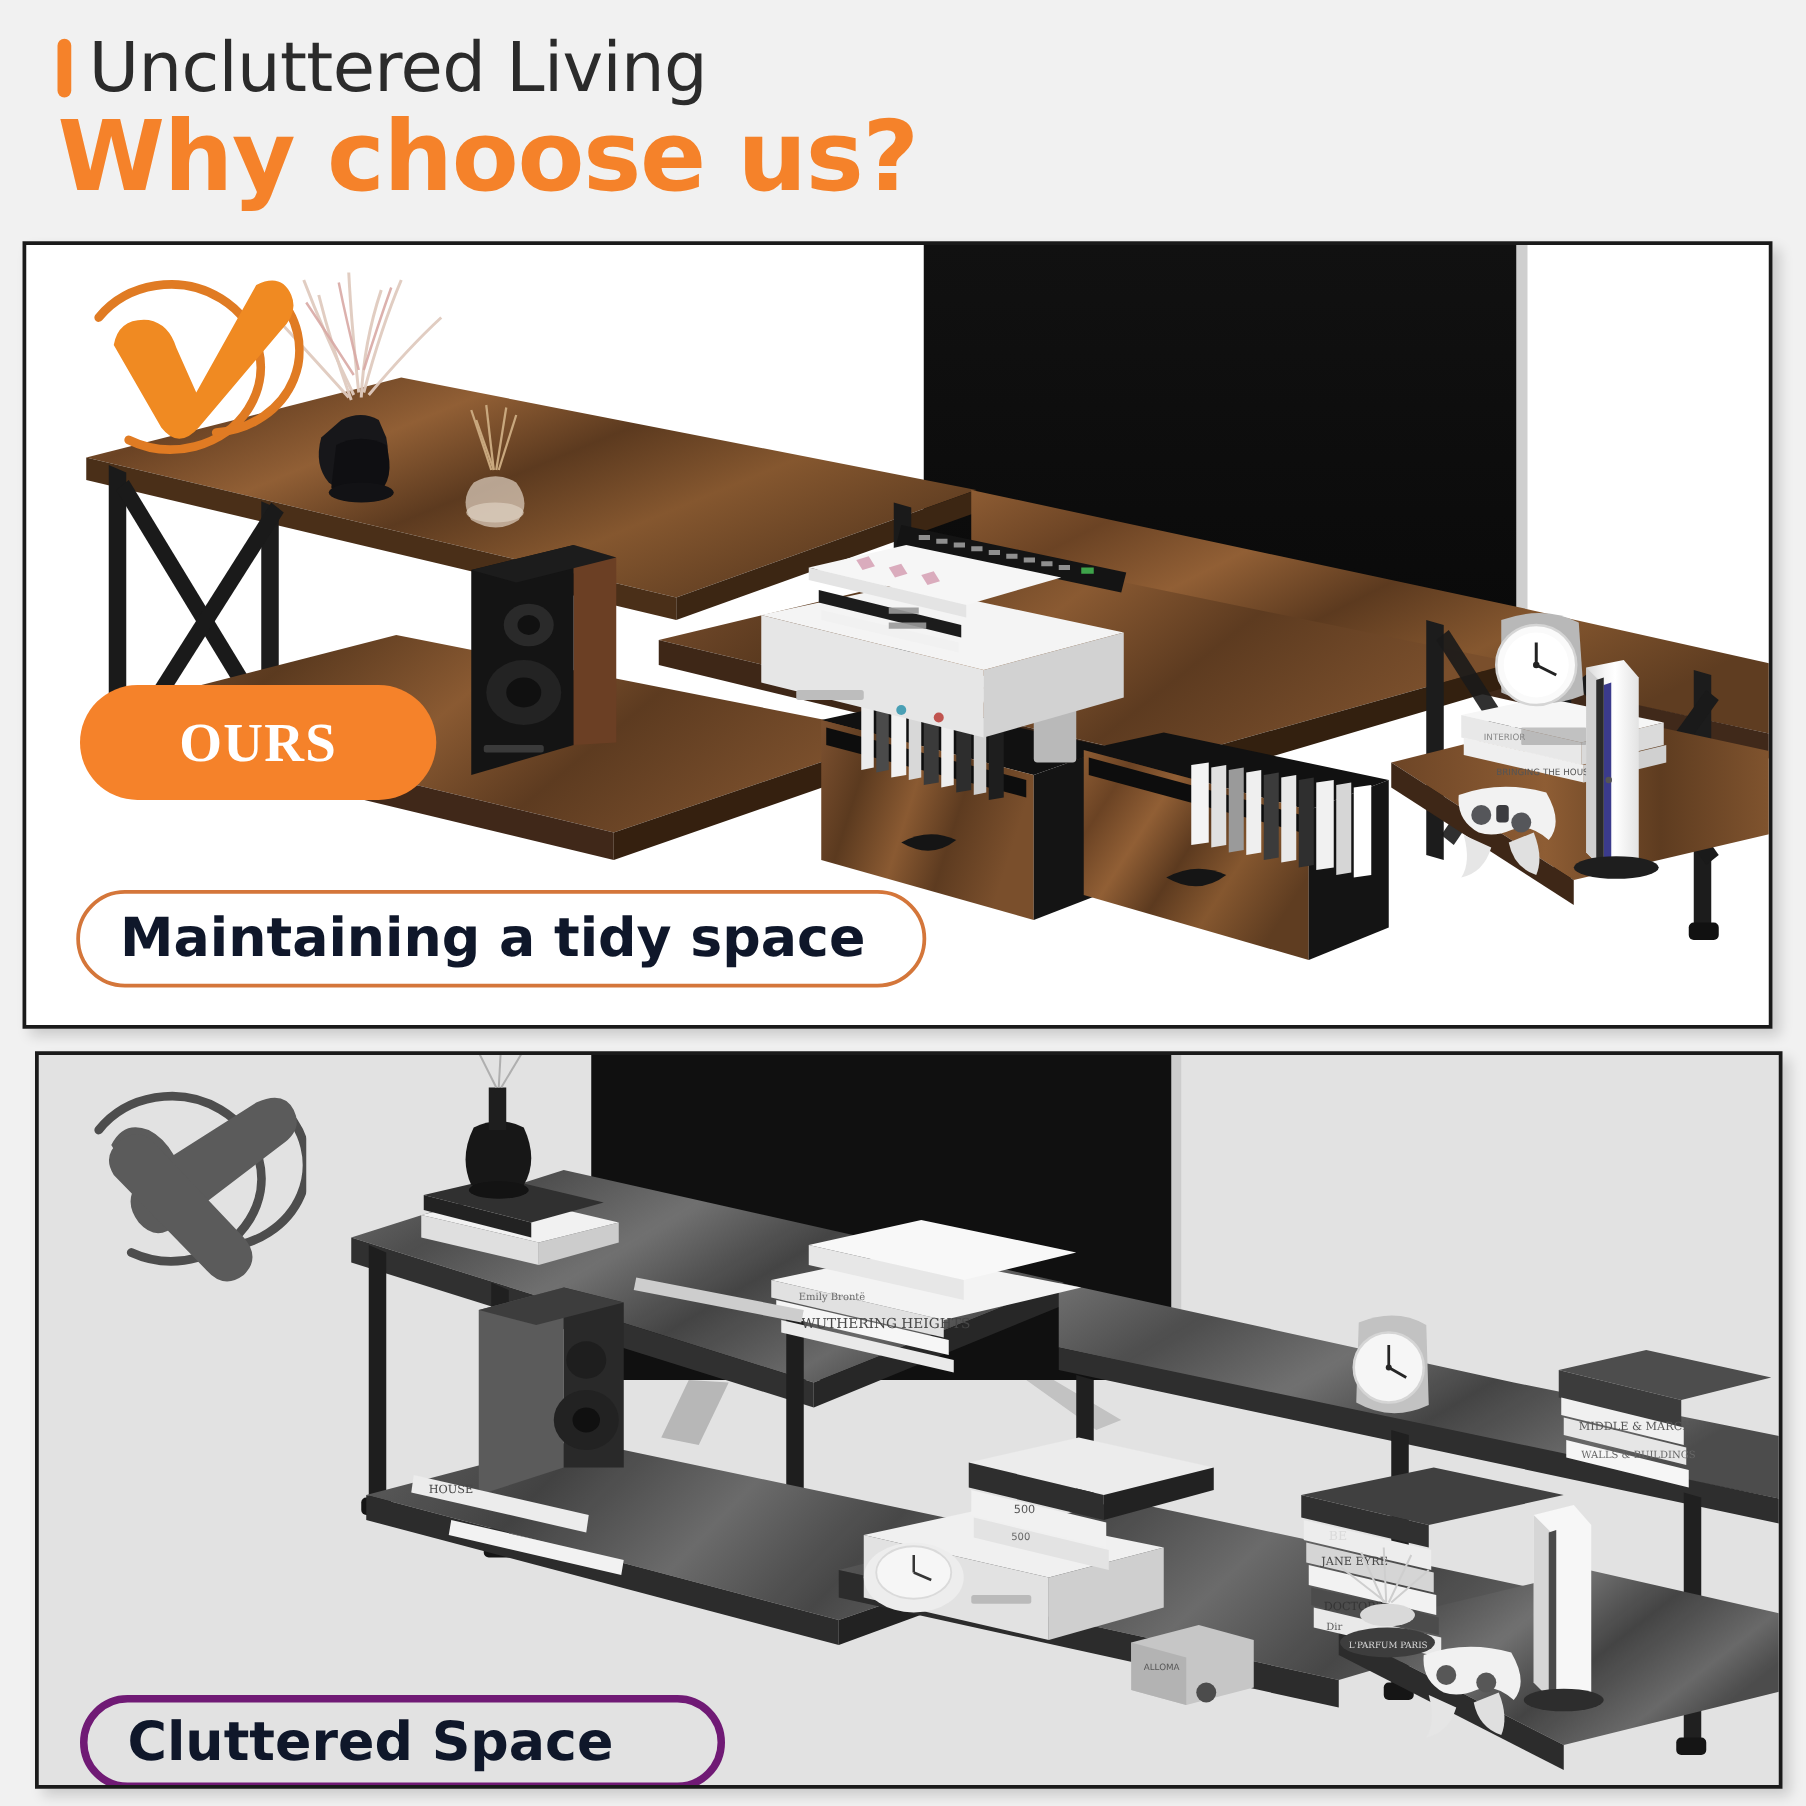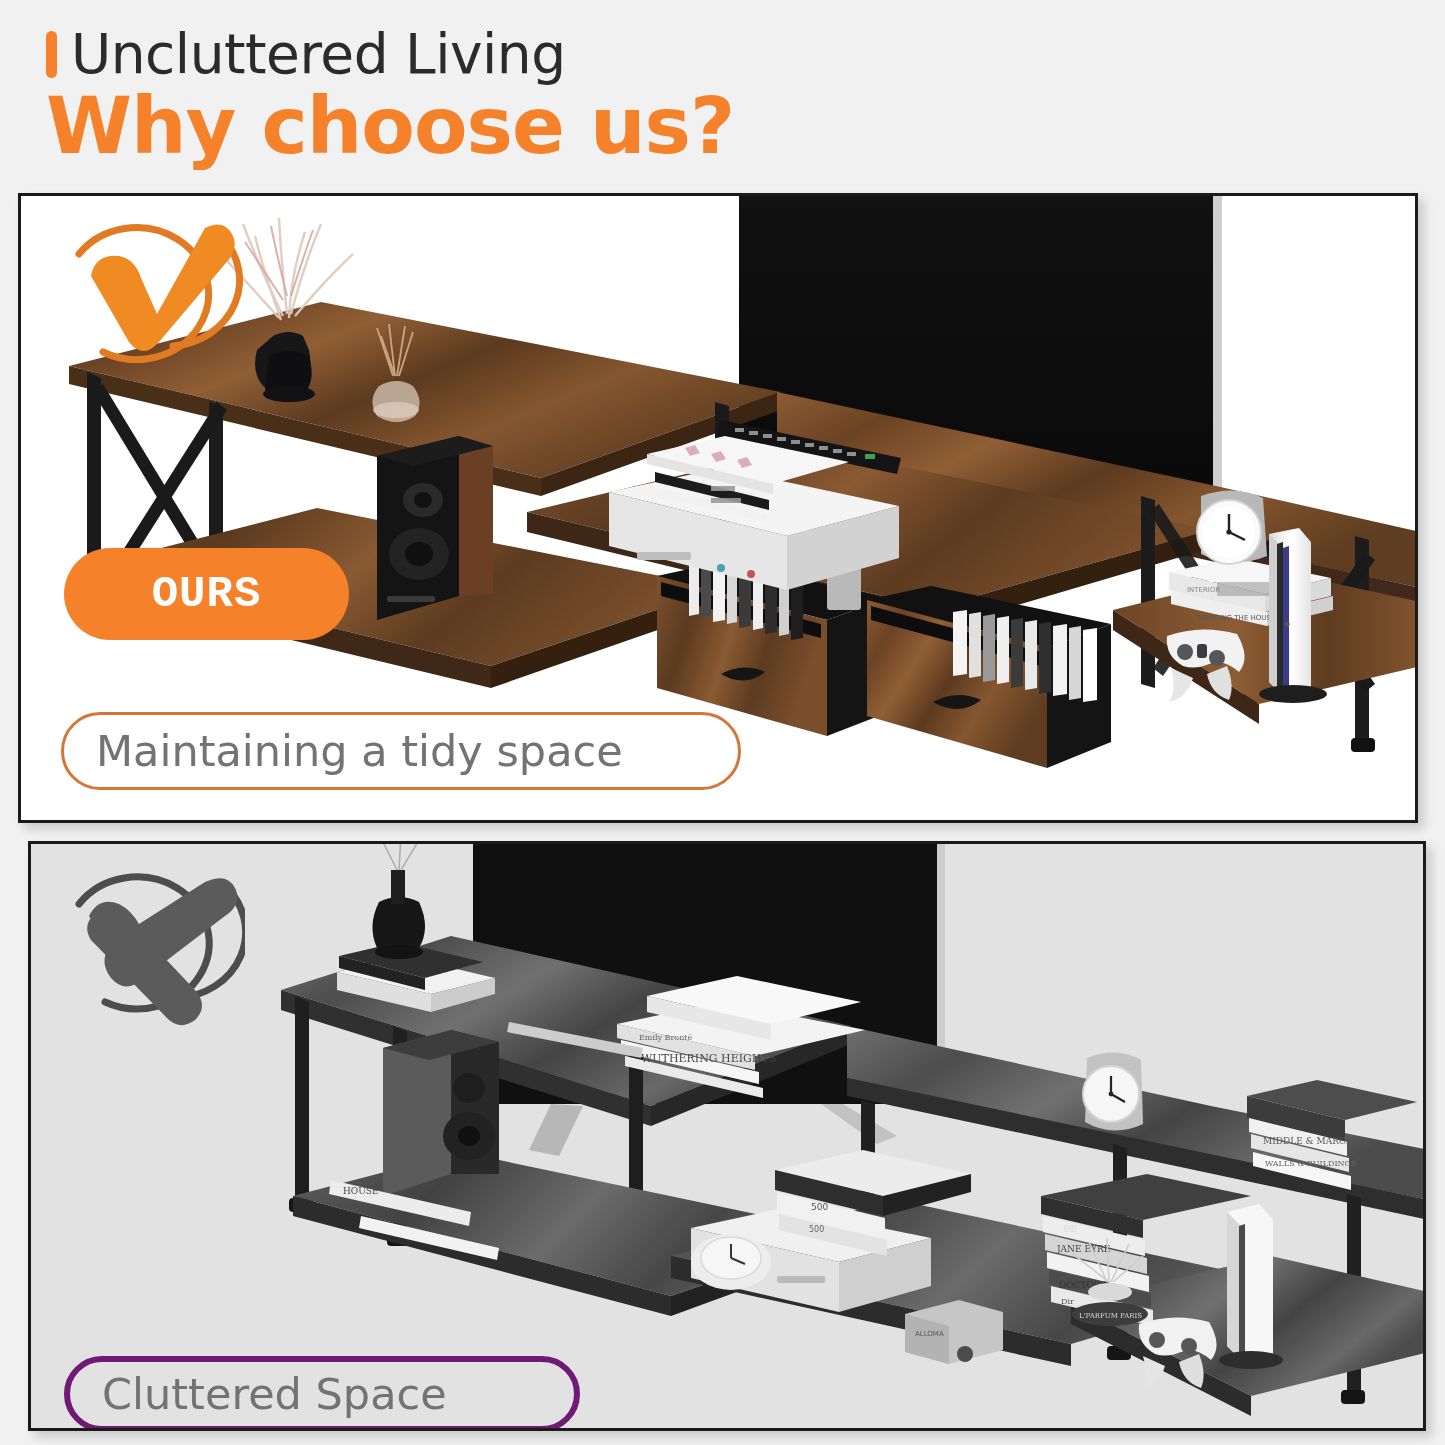--- a/index.html
+++ b/index.html
@@ -39,31 +39,31 @@
   .verdict-icon { position: absolute; width: 200px; height: 180px; }
   #icon-check  { left: 22px; top: 10px; }
   #icon-cross  { left: 14px; top: 14px; }
 
   
   .badge {
     position: absolute;
     display: flex; align-items: center; justify-content: center;
     border-radius: 999px; color: #ffffff;
     font-size: 44px; font-weight: 700; letter-spacing: 1px;
-    font-family: Liberation Mono, monospace;
+    font-family: Liberation Serif, serif;
   }
   #badge-ours   { left: 43px; top: 352px; width: 285px; height: 92px; background: #F5822A; }
   #badge-others { left: 37px; top: 336px; width: 293px; height: 92px; background: #5e5e5e; }
 
   
   .caption {
     position: absolute;
     display: flex; align-items: center;
     border-radius: 999px; background: transparent;
-    font-size: 43px; font-weight: 400; color: #737373;
+    font-size: 43px; font-weight: 700; color: #0f172a;
     font-family: "DejaVu Sans", sans-serif;
     padding-left: 32px; white-space: nowrap;
   }
   #caption-ours   { left: 40px; top: 516px; width: 680px; height: 78px; border: 3px solid #D4763A; }
   #caption-others { left: 33px; top: 512px; width: 516px; height: 76px; border: 6px solid #701a75; }
 
   
   .scene { position: absolute; inset: 0; }
   .gray-scene { filter: grayscale(100%) contrast(0.97) brightness(1.0); }
 </style>

